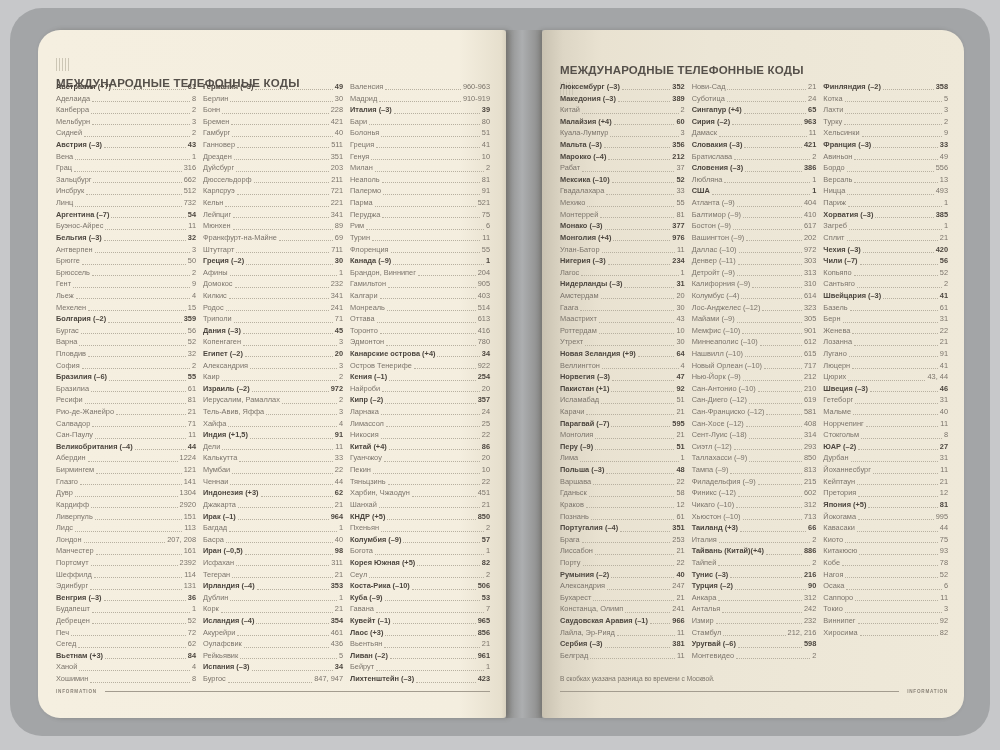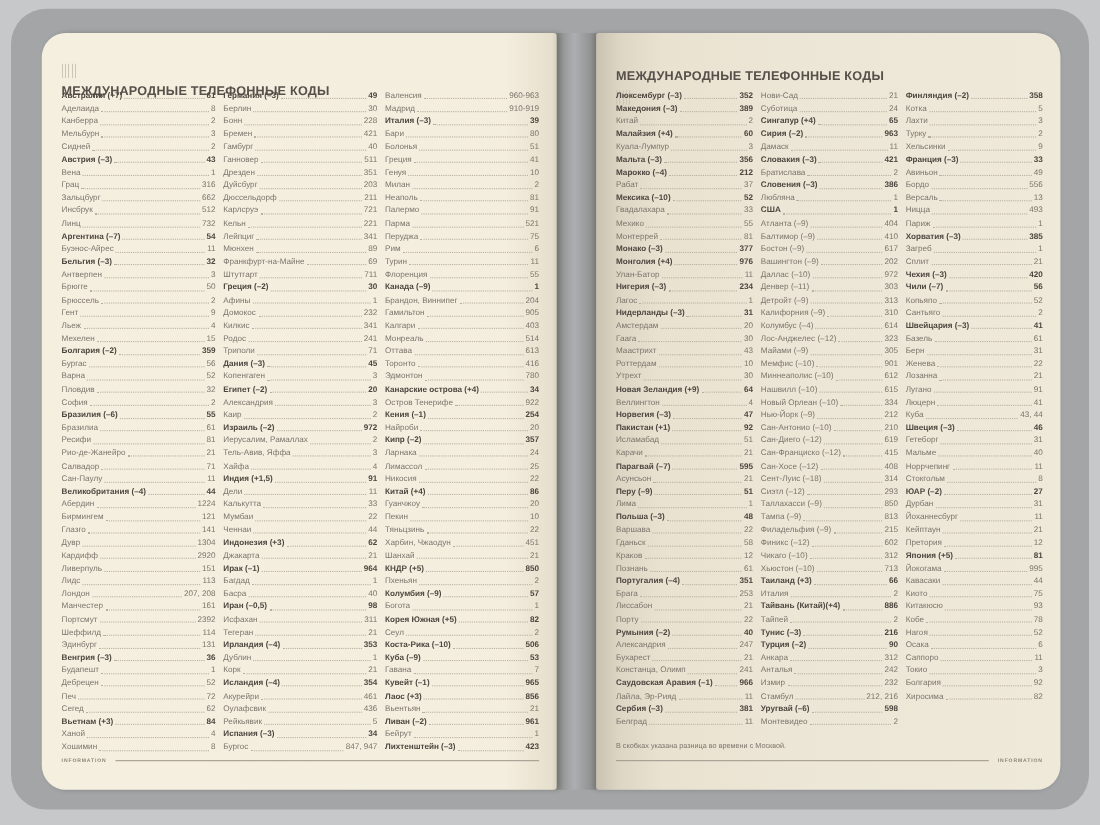--- a/index.html
+++ b/index.html
@@ -1037,21 +1037,21 @@
             <span class="nm">Карачи</span>
             <span class="dots"></span>
             <span class="val">21</span>
           </div>
           <div class="row bold">
             <span class="nm">Парагвай (–7)</span>
             <span class="dots"></span>
             <span class="val">595</span>
           </div>
           <div class="row">
-            <span class="nm">Асунсьон</span>
+            <span class="nm">Монголия</span>
             <span class="dots"></span>
             <span class="val">21</span>
           </div>
           <div class="row bold">
             <span class="nm">Перу (–9)</span>
             <span class="dots"></span>
             <span class="val">51</span>
           </div>
           <div class="row">
             <span class="nm">Лима</span>
@@ -1261,41 +1261,41 @@
             <span class="val">612</span>
           </div>
           <div class="row">
             <span class="nm">Нашвилл (–10)</span>
             <span class="dots"></span>
             <span class="val">615</span>
           </div>
           <div class="row">
             <span class="nm">Новый Орлеан (–10)</span>
             <span class="dots"></span>
-            <span class="val">334</span>
+            <span class="val">717</span>
           </div>
           <div class="row">
             <span class="nm">Нью-Йорк (–9)</span>
             <span class="dots"></span>
             <span class="val">212</span>
           </div>
           <div class="row">
             <span class="nm">Сан-Антонио (–10)</span>
             <span class="dots"></span>
             <span class="val">210</span>
           </div>
           <div class="row">
             <span class="nm">Сан-Диего (–12)</span>
             <span class="dots"></span>
             <span class="val">619</span>
           </div>
           <div class="row">
             <span class="nm">Сан-Франциско (–12)</span>
             <span class="dots"></span>
-            <span class="val">415</span>
+            <span class="val">581</span>
           </div>
           <div class="row">
             <span class="nm">Сан-Хосе (–12)</span>
             <span class="dots"></span>
             <span class="val">408</span>
           </div>
           <div class="row">
             <span class="nm">Сент-Луис (–18)</span>
             <span class="dots"></span>
             <span class="val">314</span>
@@ -1516,21 +1516,21 @@
             <span class="nm">Лугано</span>
             <span class="dots"></span>
             <span class="val">91</span>
           </div>
           <div class="row">
             <span class="nm">Люцерн</span>
             <span class="dots"></span>
             <span class="val">41</span>
           </div>
           <div class="row">
-            <span class="nm">Куба</span>
+            <span class="nm">Цюрих</span>
             <span class="dots"></span>
             <span class="val">43, 44</span>
           </div>
           <div class="row bold">
             <span class="nm">Швеция (–3)</span>
             <span class="dots"></span>
             <span class="val">46</span>
           </div>
           <div class="row">
             <span class="nm">Гетеборг</span>
@@ -1621,21 +1621,21 @@
             <span class="nm">Саппоро</span>
             <span class="dots"></span>
             <span class="val">11</span>
           </div>
           <div class="row">
             <span class="nm">Токио</span>
             <span class="dots"></span>
             <span class="val">3</span>
           </div>
           <div class="row">
-            <span class="nm">Болгария</span>
+            <span class="nm">Виннипег</span>
             <span class="dots"></span>
             <span class="val">92</span>
           </div>
           <div class="row">
             <span class="nm">Хиросима</span>
             <span class="dots"></span>
             <span class="val">82</span>
           </div>
         </div>
     </div>

